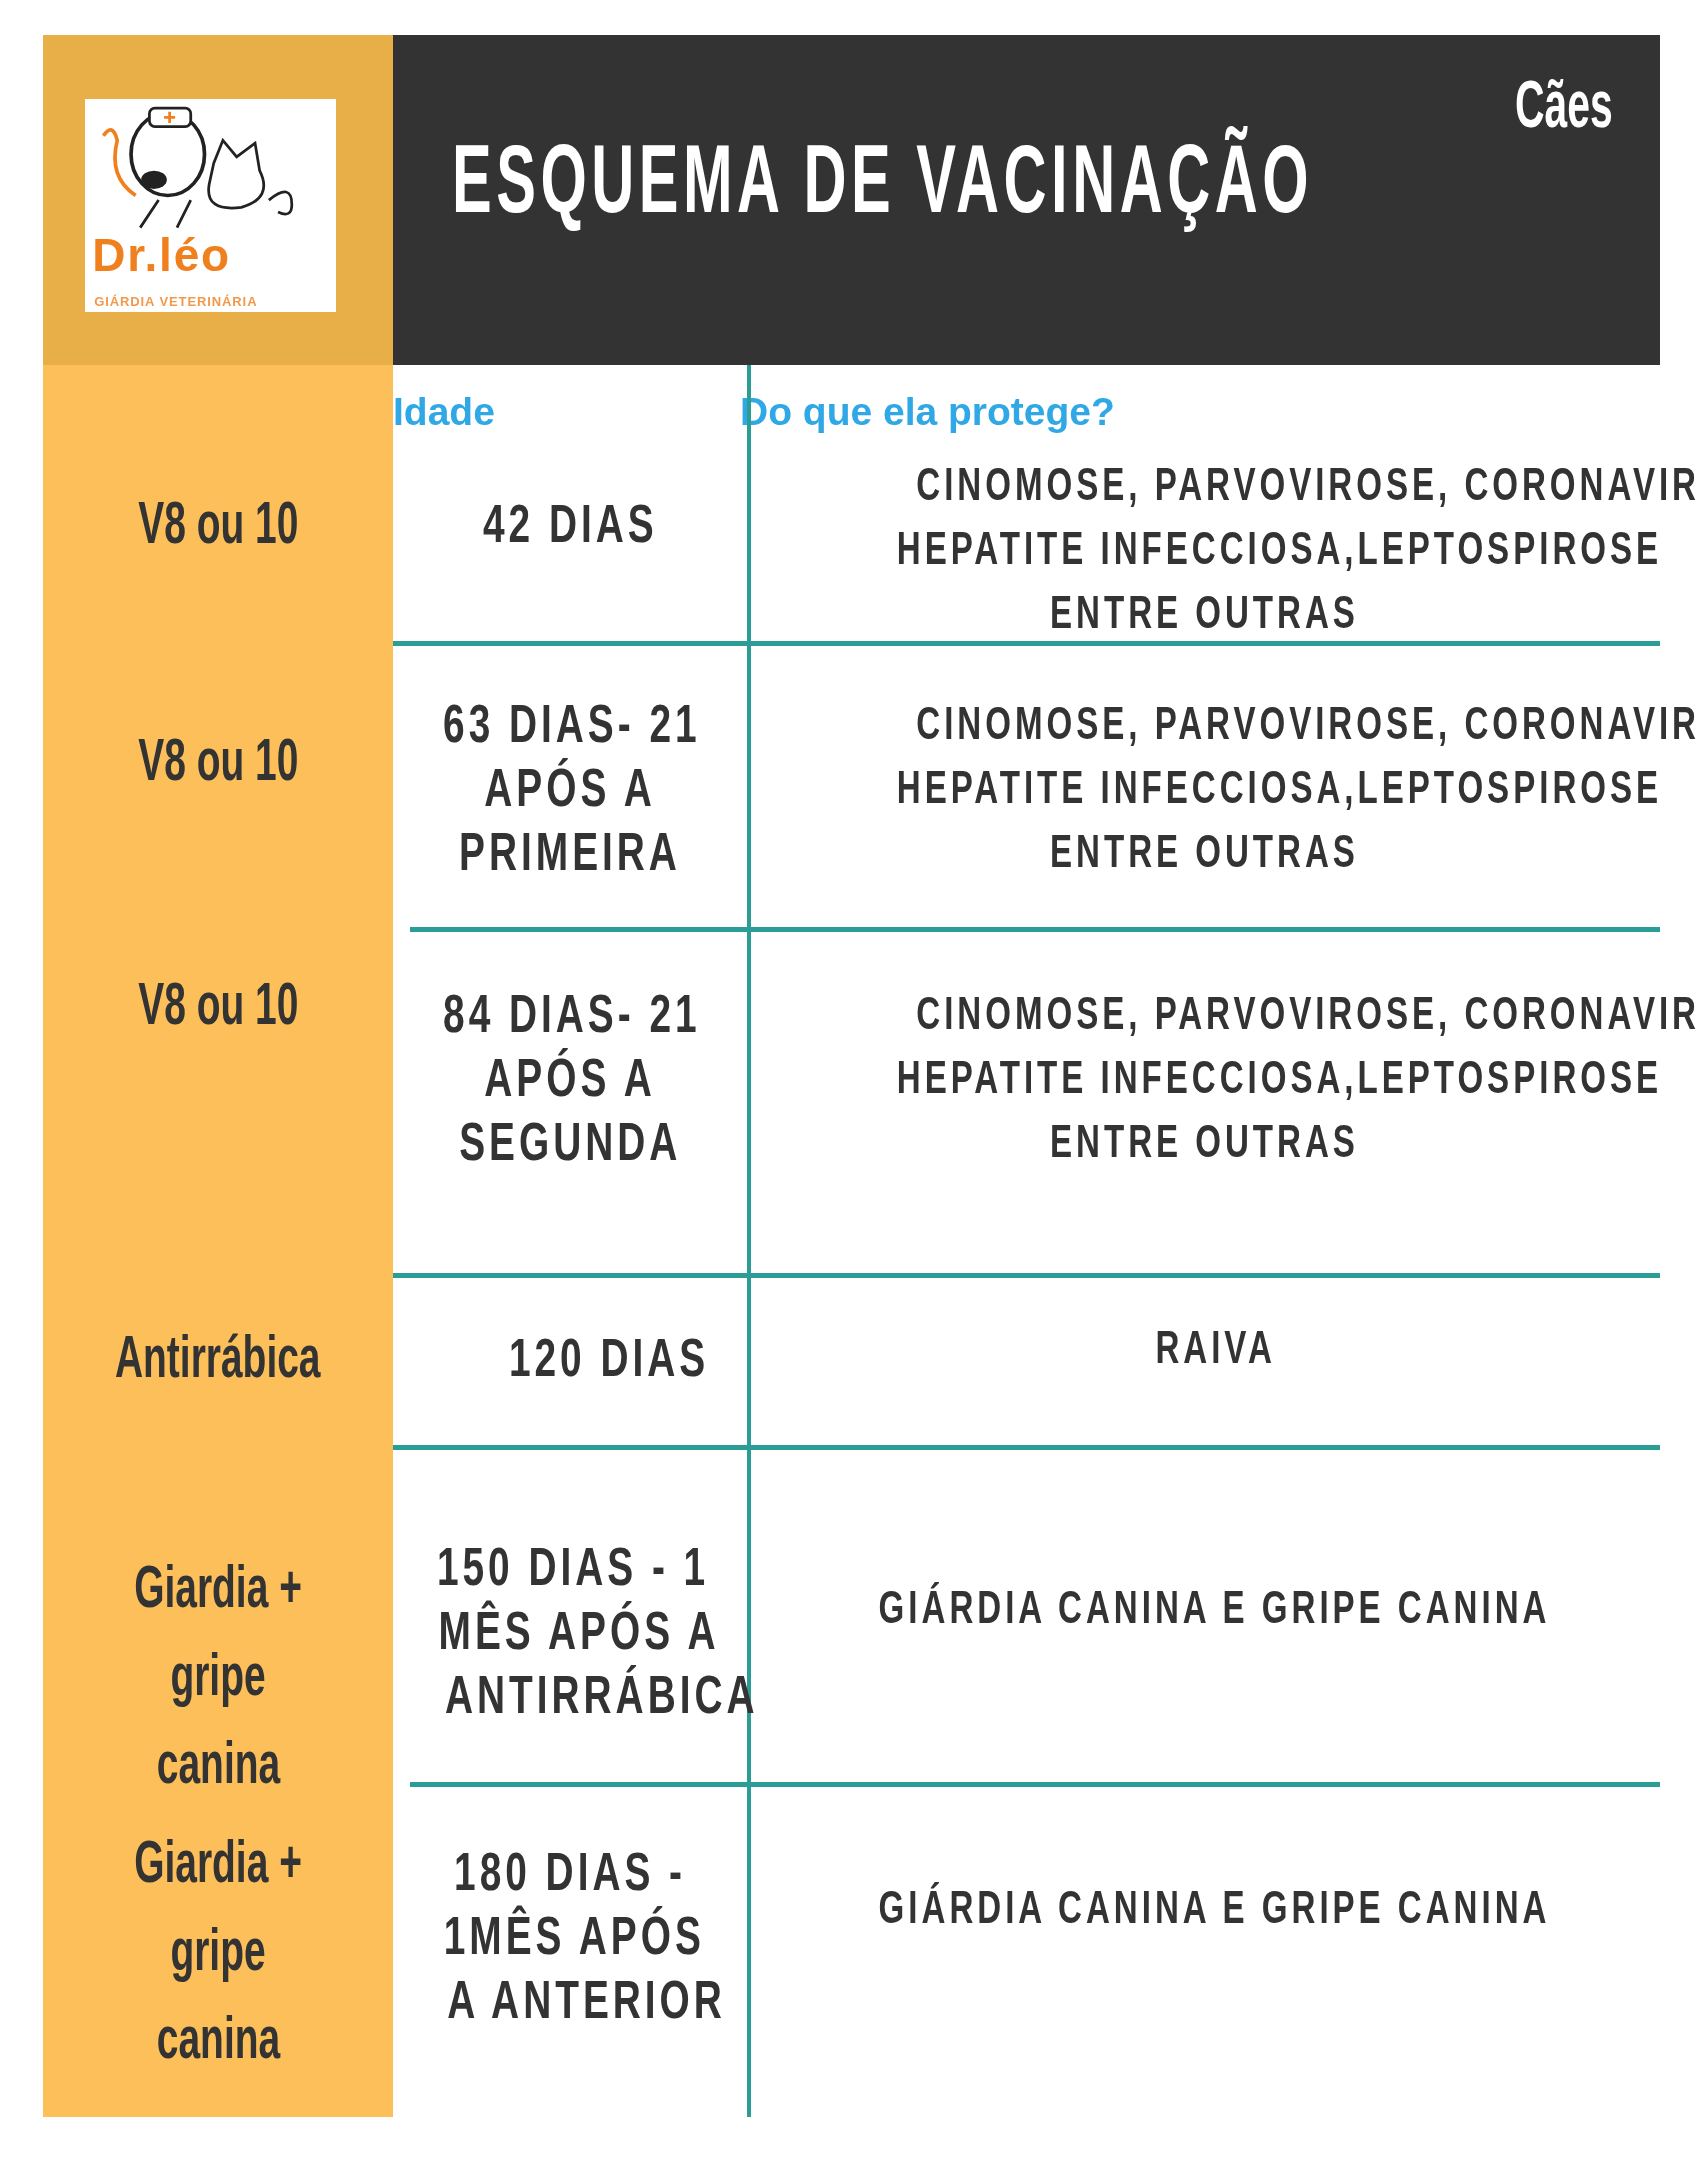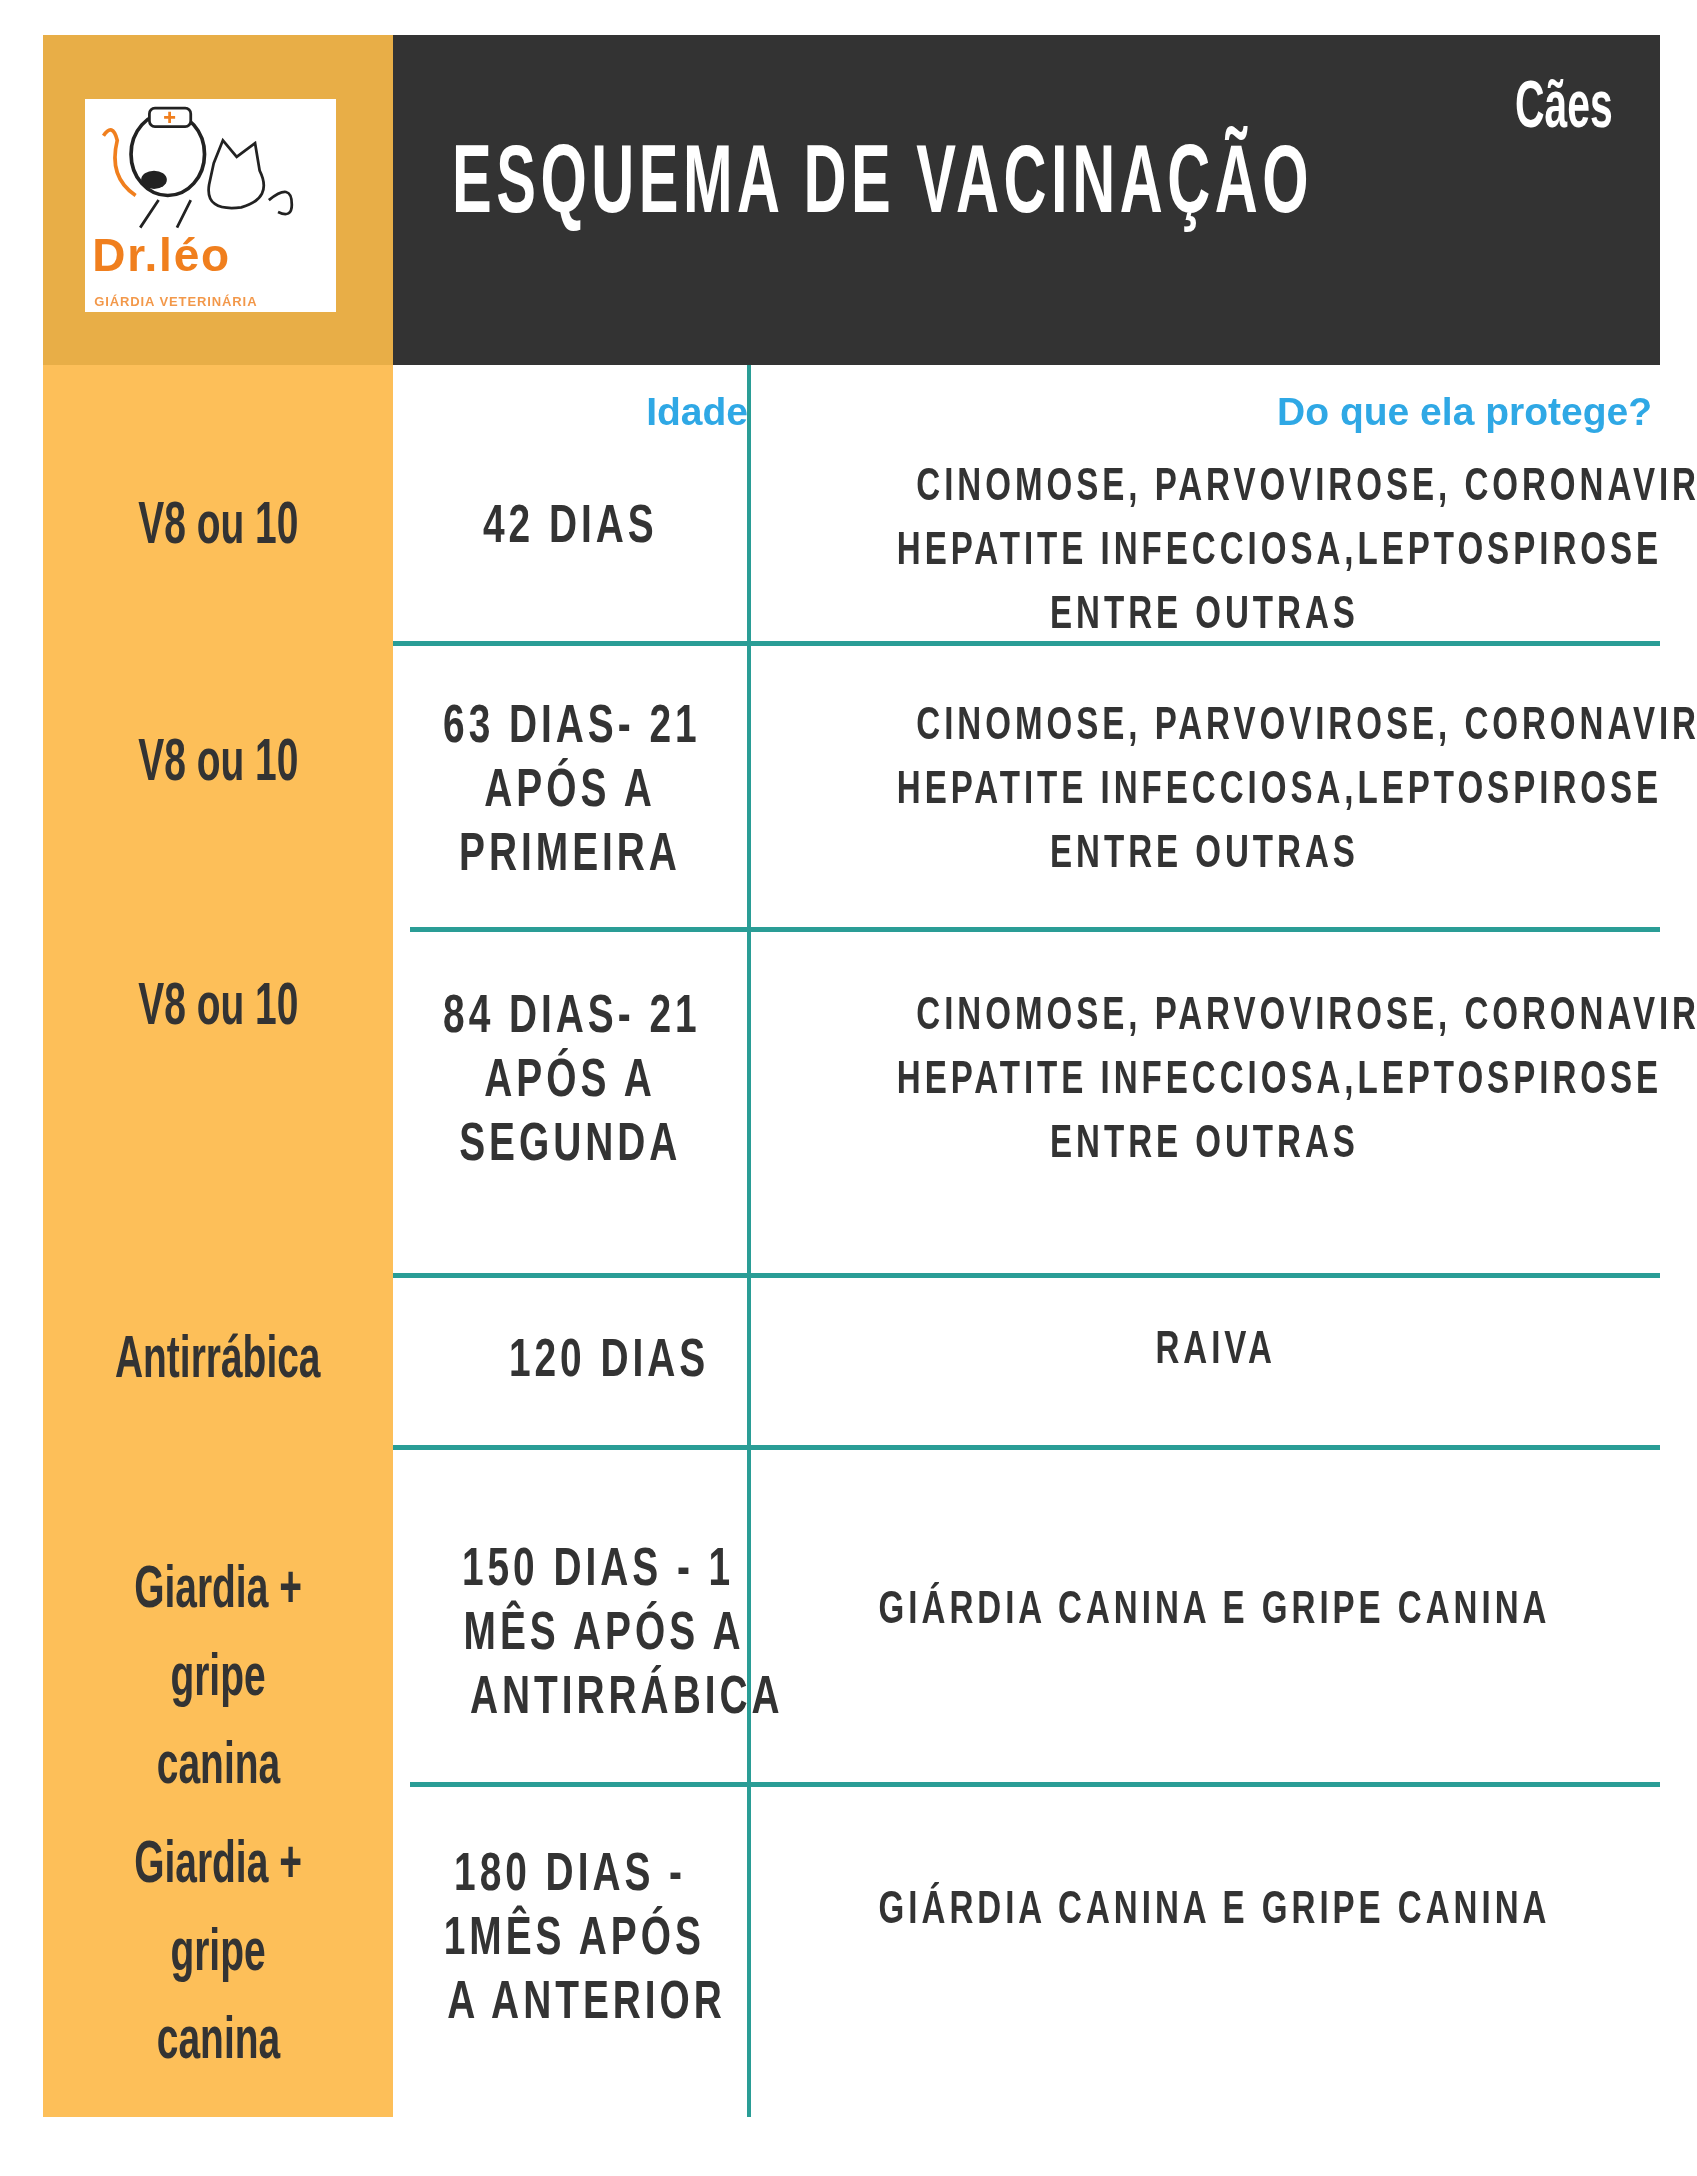--- a/index.html
+++ b/index.html
@@ -5,21 +5,21 @@
   html,body{margin:0;padding:0;background:#fff;}
   body{width:1698px;height:2176px;position:relative;overflow:hidden;font-family:"Liberation Sans",sans-serif;}
   .abs{position:absolute;}
   #leftcol{left:43px;top:365px;width:350px;height:1752px;background:#FDBF59;}
   #logoblock{left:43px;top:35px;width:350px;height:330px;background:#E8AE47;}
   #logo{left:85px;top:99px;width:251px;height:213px;background:#fff;}
   #header{left:393px;top:35px;width:1267px;height:330px;background:#333333;}
   .cond{font-family:"Liberation Sans Narrow","Liberation Sans",sans-serif;font-weight:bold;transform-origin:left top;}
   #title{left:452px;top:124px;color:#fff;font-size:96px;letter-spacing:7.3px;transform:scaleX(0.62);white-space:nowrap;}
   #species{left:1515px;top:66px;color:#fff;font-size:66px;transform:scaleX(0.62);white-space:nowrap;}
-  .th{color:#2FA8E5;font-size:39px;font-weight:bold;text-align:right;}
+  .th{color:#2FA8E5;font-size:39px;font-weight:bold;text-align:left;}
   .vline{background:#2A9D96;width:3.7px;}
   .hline{background:#2A9D96;height:4.6px;}
   .lbl{left:43px;width:350px;text-align:center;color:#333;font-weight:bold;font-size:59px;line-height:88px;}
   .lbl span{display:inline-block;transform:scaleX(0.66);}
   .cell{color:#333;font-weight:bold;text-align:center;font-size:54px;letter-spacing:5.5px;line-height:64px;}
   .cell span,.prot span{display:inline-block;transform:scaleX(0.72);white-space:nowrap;}
   .prot{color:#333;font-weight:bold;text-align:center;font-size:46px;letter-spacing:5.5px;line-height:64px;}
   .logo-txt{color:#F07F1E;font-weight:bold;}
 </style>
 </head>
@@ -90,21 +90,21 @@
 </div>
 
 <div class="abs lbl" style="top:1313px;"><span>Antirrábica</span></div>
 <div class="abs cell" style="left:393px;top:1325px;width:355px;text-align:right;"><span>120 DIAS</span></div>
 <div class="abs prot" style="left:760px;top:1315px;width:912px;"><span>RAIVA</span></div>
 
 <div class="abs lbl" style="top:1543px;">
   <div><span>Giardia + gripe</span></div>
   <div><span>canina</span></div>
 </div>
-<div class="abs cell" style="left:409px;top:1534px;width:355px;">
+<div class="abs cell" style="left:384px;top:1534px;width:355px;">
   <div><span>150 DIAS - 1</span></div>
   <div><span>MÊS APÓS A</span></div>
   <div><span>ANTIRRÁBICA</span></div>
 </div>
 <div class="abs prot" style="left:748px;top:1575px;width:912px;"><span>GIÁRDIA CANINA E GRIPE CANINA</span></div>
 
 <div class="abs lbl" style="top:1818px;">
   <div><span>Giardia + gripe</span></div>
   <div><span>canina</span></div>
 </div>

